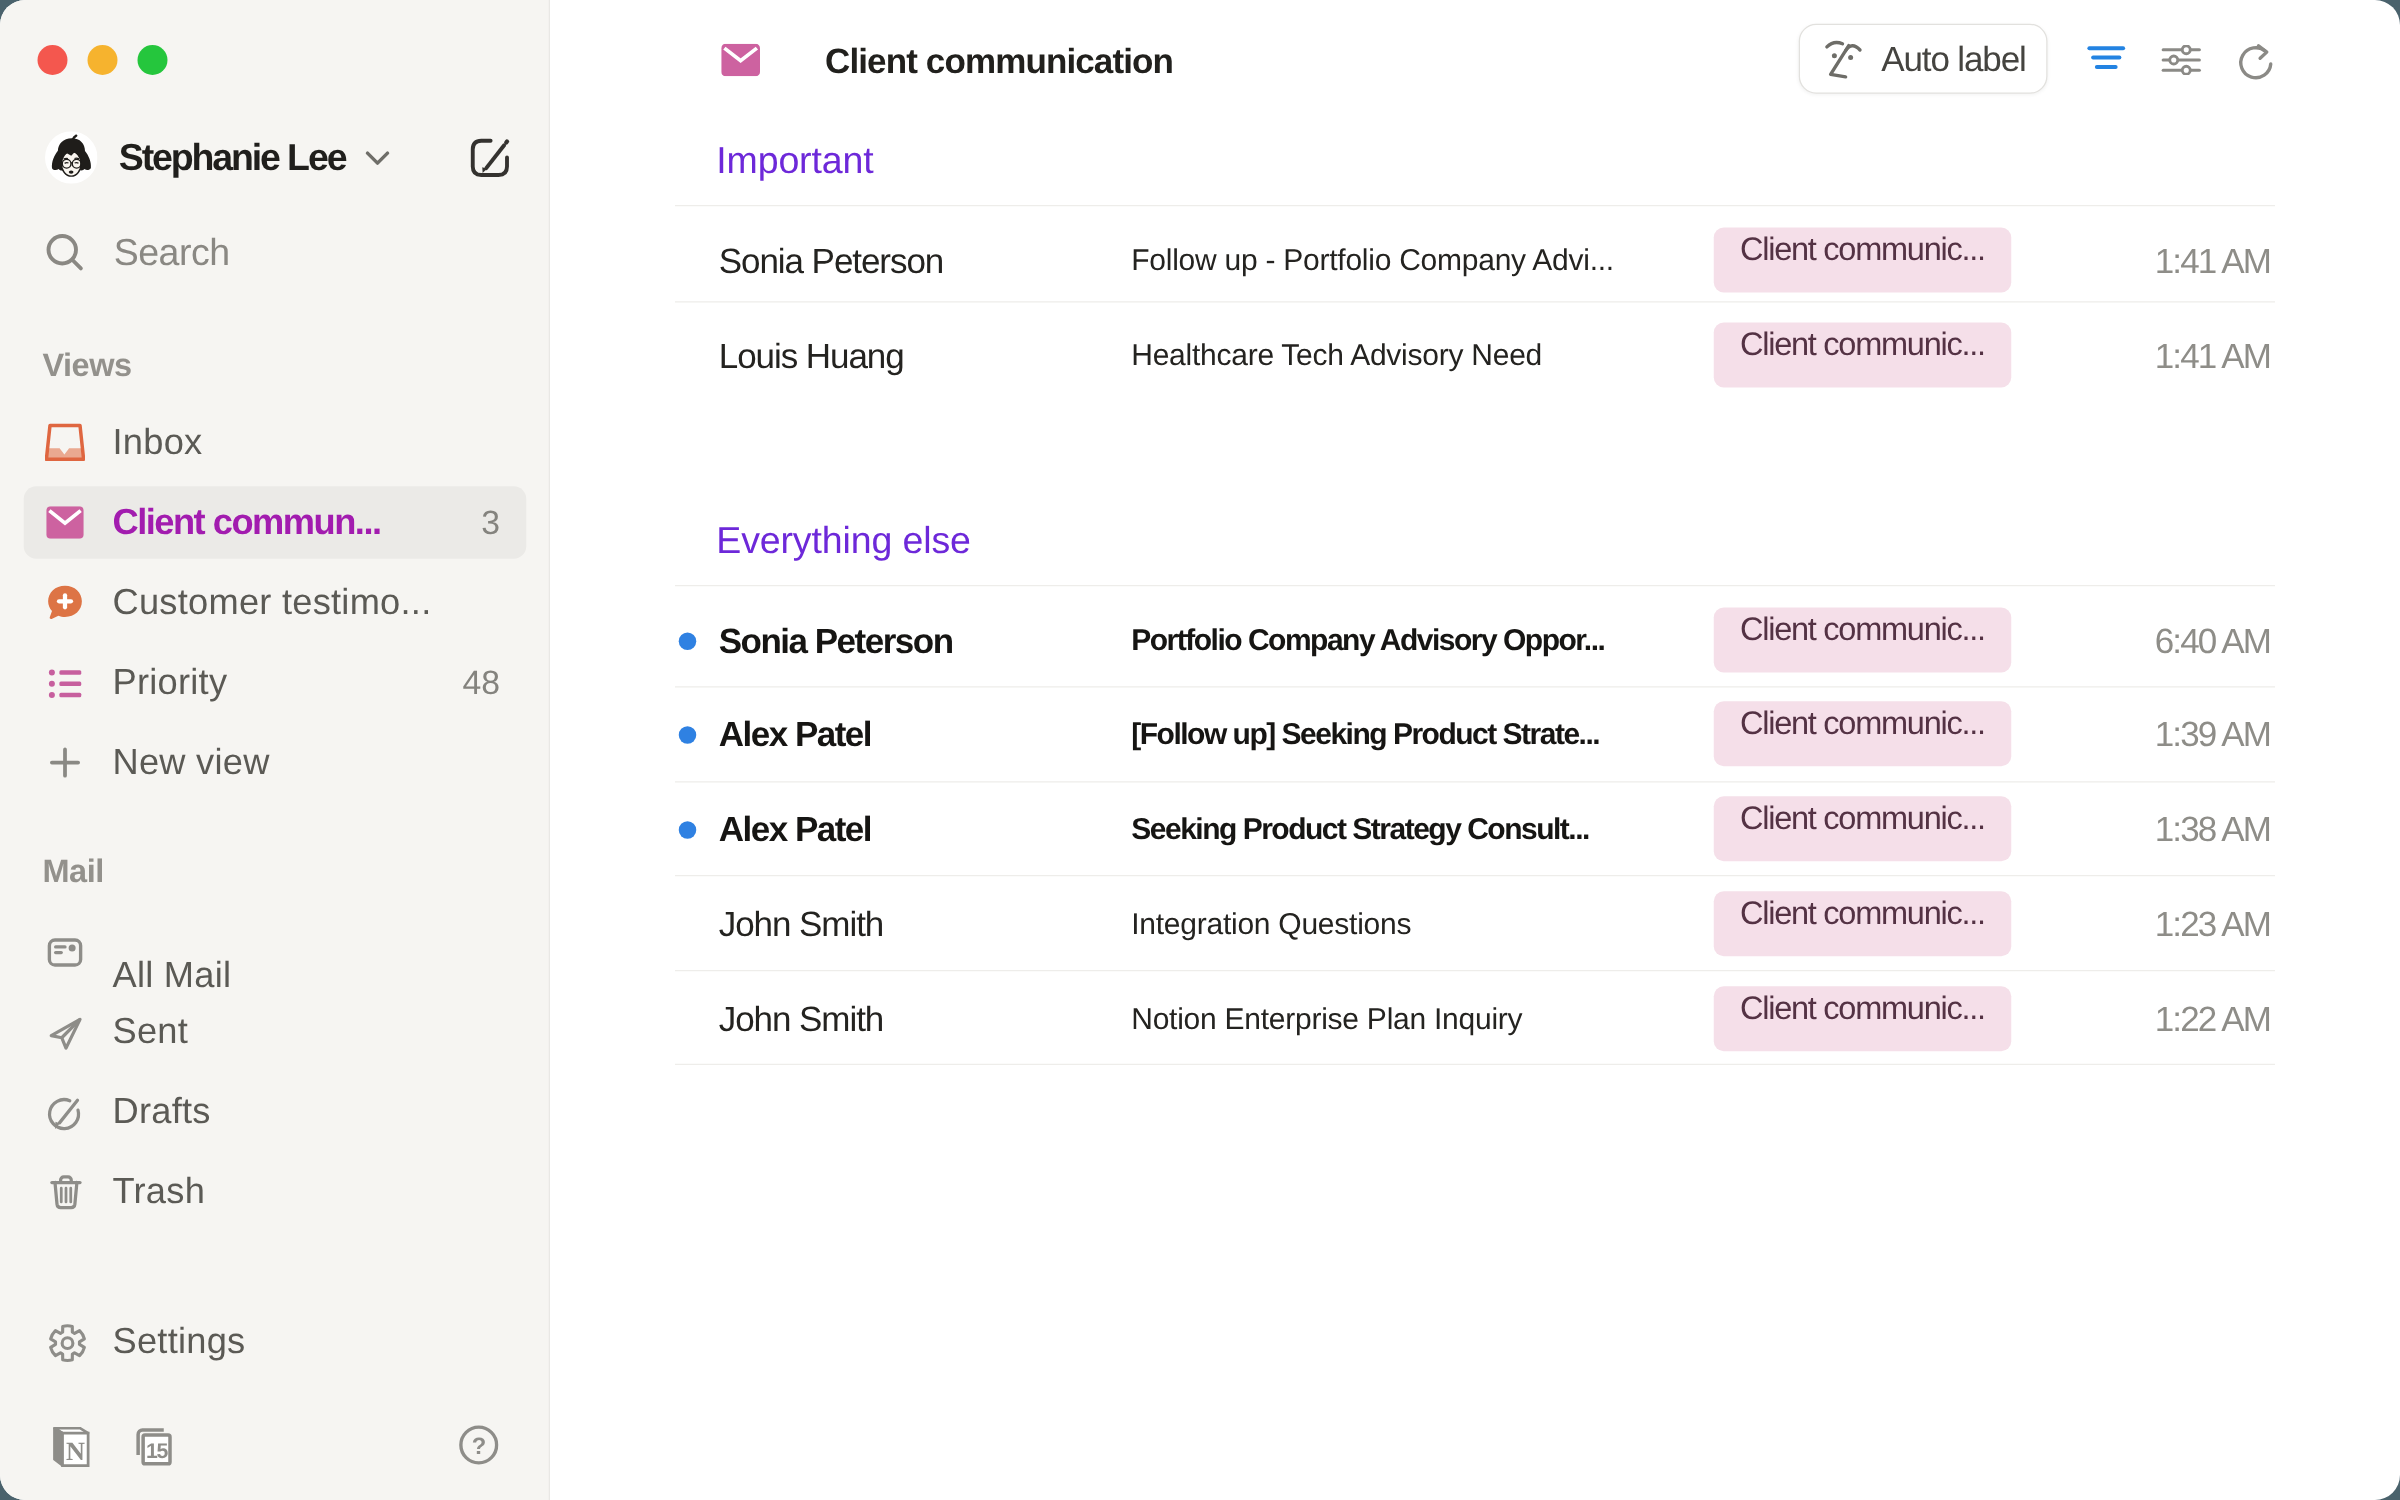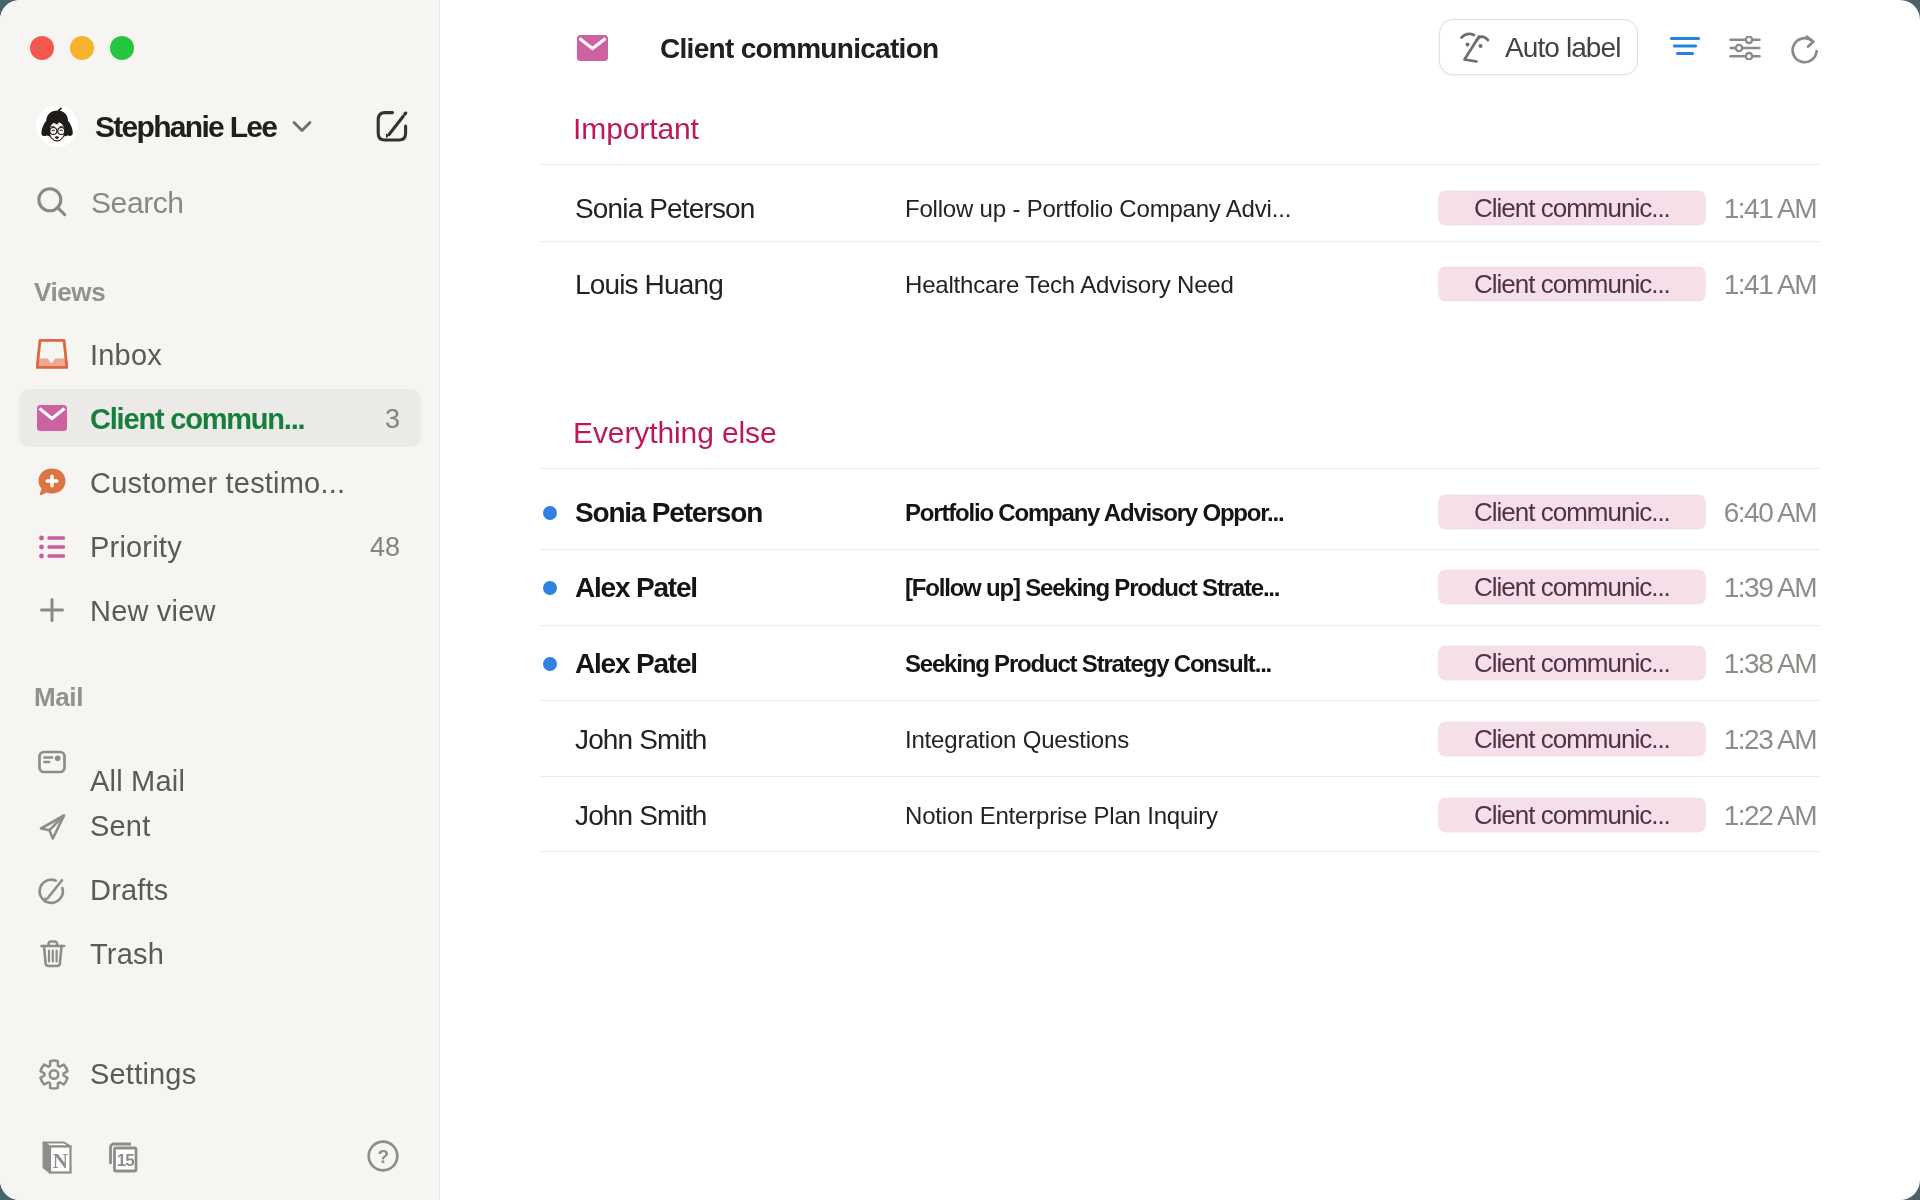--- a/index.html
+++ b/index.html
@@ -9,25 +9,25 @@
   .vc { transform:translateY(-50%); }
   .sidebar { position:absolute; left:0; top:0; width:440px; height:1200px; background:#f6f5f2; border-right:1px solid #e9e8e5; }
   .tl { position:absolute; top:36px; width:24px; height:24px; border-radius:50%; }
   .divider { position:absolute; left:540px; width:1280px; height:1px; background:#eeedea; }
   .sideitem { font-size:29px; color:#5b5a55; letter-spacing:0.2px; }
   .sidelabel { font-size:26px; color:#93918c; font-weight:600; letter-spacing:-0.4px;text-align:center; }
   .count { font-size:27px; color:#84837e; position:absolute; left:400px; transform:translate(-100%,-50%); }
   .sender { font-size:28px; color:#242320; letter-spacing:-0.85px; }
   .subject { font-size:24px; color:#242320; letter-spacing:-0.2px; }
   .bold { font-weight:bold; color:#161513; letter-spacing:-1.2px; }
-  .pill { position:absolute; left:1438px; height:35px; border-radius:8px; background:#f5dfe9; color:#543244;
-          font-size:26px; font-weight:500; letter-spacing:-1px; line-height:35px; padding:0 36px; transform:translateY(-50%); }
+  .pill { position:absolute; left:1371px; height:52px; border-radius:8px; background:#f5dfe9; color:#543244;
+          font-size:26px; font-weight:500; letter-spacing:-1px; line-height:35px; padding:0 21px; transform:translateY(-50%); }
   .time { position:absolute; right:104px; font-size:28px; color:#8e8d88; letter-spacing:-1.5px; transform:translateY(-50%); }
   .dot { position:absolute; left:543px; width:14px; height:14px; border-radius:50%; background:#2f81e2; transform:translateY(-50%); }
-  .seclabel { position:absolute; left:573px; font-size:30px; color:#be185d; letter-spacing:-0.1px; transform:translateY(-50%); }
+  .seclabel { position:absolute; left:573px; font-size:30px; color:#6d28d9; letter-spacing:-0.1px; transform:translateY(-50%); }
 </style>
 </head>
 <body>
 <div class="win">
   <div class="sidebar"></div>
 
   <div class="tl" style="left:30px; background:#f4574e;"></div>
   <div class="tl" style="left:70px; background:#f6b32e;"></div>
   <div class="tl" style="left:110px; background:#25c63d;"></div>
 
@@ -70,21 +70,21 @@
     <path d="M1.1 20.6 H11.7 L15.5 25.6 L19.3 20.6 H30.9 V29.4 H1.1 Z" fill="#e0693f" opacity="0.55"></path>
     <path d="M4 2.3 H28 L30.9 29.4 H1.1 Z" fill="none" stroke="#df6640" stroke-width="2.8" stroke-linejoin="round"></path>
   </svg>
   <div class="abs vc sideitem" style="left:90px; top:355px;">Inbox</div>
 
   <div class="abs" style="left:19px; top:389px; width:402px; height:58px; background:#ebeae7; border-radius:10px;"></div>
   <svg class="abs" style="left:37px; top:405px;" width="30" height="26" viewBox="0 0 30 26">
     <rect x="0" y="0" width="30" height="26" rx="3.5" fill="#cd62a0"></rect>
     <path d="M2.5 3.5 L15 13.5 L27.5 3.5" fill="none" stroke="#ffffff" stroke-width="3"></path>
   </svg>
-  <div class="abs vc" style="left:90px; top:419px; font-size:29px; font-weight:600; color:#15803d; letter-spacing:-1.2px;">Client commun...</div>
+  <div class="abs vc" style="left:90px; top:419px; font-size:29px; font-weight:600; color:#a21caf; letter-spacing:-1.2px;">Client commun...</div>
   <div class="count" style="top:419px;">3</div>
 
   <svg class="abs" style="left:36px; top:466px;" width="32" height="32" viewBox="0 0 32 32">
     <path d="M16 2.5 C23.8 2.5 29.5 7.9 29.5 15 C29.5 22.1 23.8 27.5 16 27.5 C14.1 27.5 12.3 27.2 10.7 26.5 L5.3 29.1 C4.4 29.5 3.5 28.7 3.8 27.8 L5.6 22.8 C3.7 20.7 2.5 18 2.5 15 C2.5 7.9 8.2 2.5 16 2.5 Z" fill="#dd7445"></path>
     <rect x="14.3" y="8.5" width="3.4" height="13" rx="1.7" fill="#ffffff"></rect>
     <rect x="9.5" y="13.3" width="13" height="3.4" rx="1.7" fill="#ffffff"></rect>
   </svg>
   <div class="abs vc sideitem" style="left:90px; top:483px;">Customer testimo...</div>
 
   <svg class="abs" style="left:36px; top:531px;" width="32" height="32" viewBox="0 0 32 32">

